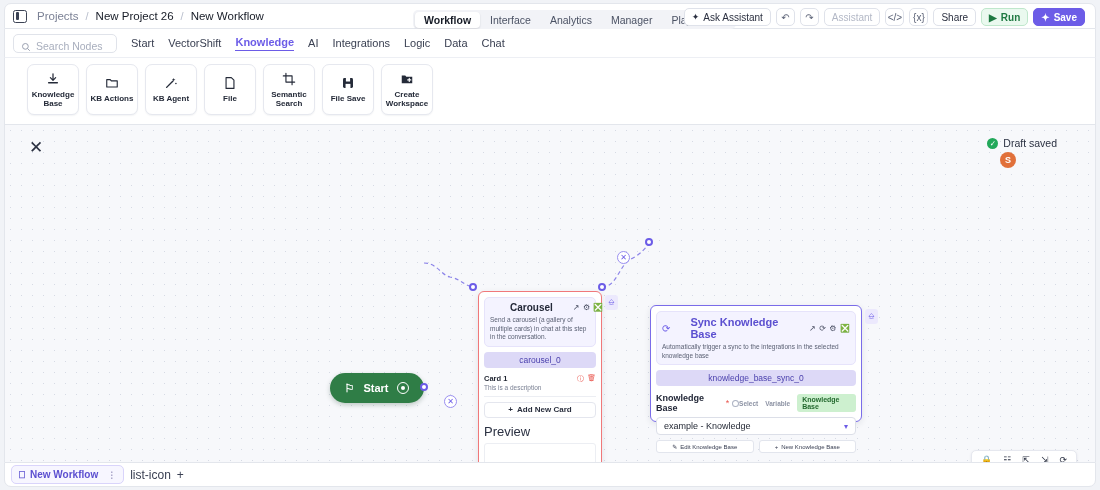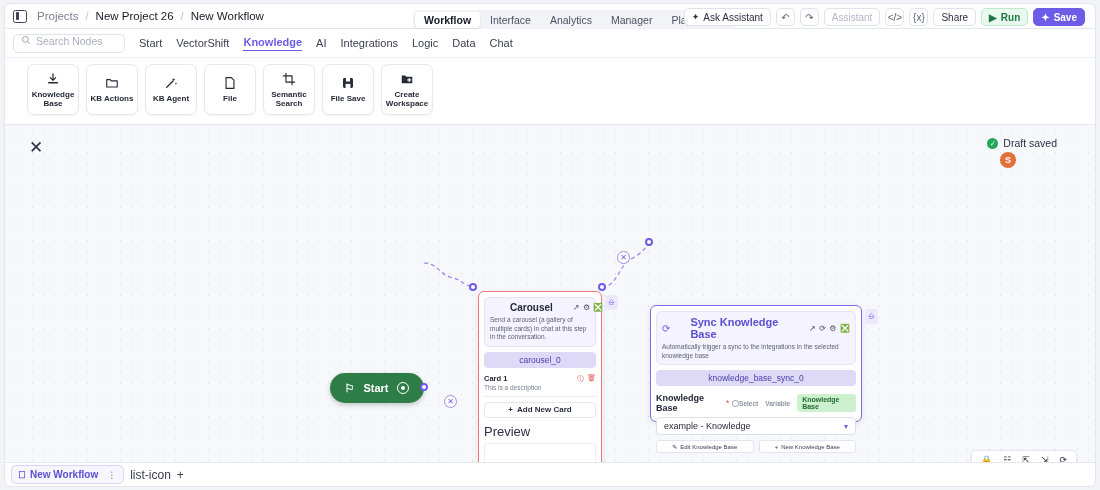--- a/index.html
+++ b/index.html
@@ -52,22 +52,22 @@
   .spark { font-size:9px; }
 
   
   .libbar {
     position:absolute; left:4px; top:29px; width:1092px; height:29px;
     background:#fff; border-left:1px solid #e3e6ec; border-right:1px solid #e3e6ec;
     border-bottom:1px solid #edeff4;
     display:flex; align-items:center; padding:0 8px;
   }
   .searchbox {
-    width:112px; height:19px; border:1px solid #e0e3ea; border-radius:5px;
-    display:flex; align-items:flex-start; gap:5px; padding:0 7px; margin-right:14px;
+    width:104px; height:19px; border:1px solid #e0e3ea; border-radius:5px;
+    display:flex; align-items:flex-end; gap:5px; padding:0 7px; margin-right:14px;
   }
   .searchbox .ph { color:#a8aebd; font-size:10.5px; }
   .cats { display:flex; align-items:center; gap:14px; }
   .cat { font-size:11px; color:#3a4052; padding-bottom:1px; white-space:nowrap; }
   .cat.active { color:#6c5ce7; font-weight:600; border-bottom:1.6px solid #6c5ce7; padding-bottom:2px; }
 
   .paletterow {
     position:absolute; left:4px; top:58px; width:1092px; height:67px;
     background:#fff; border-left:1px solid #e3e6ec; border-right:1px solid #e3e6ec;
     border-bottom:1px solid #e3e6ec;

